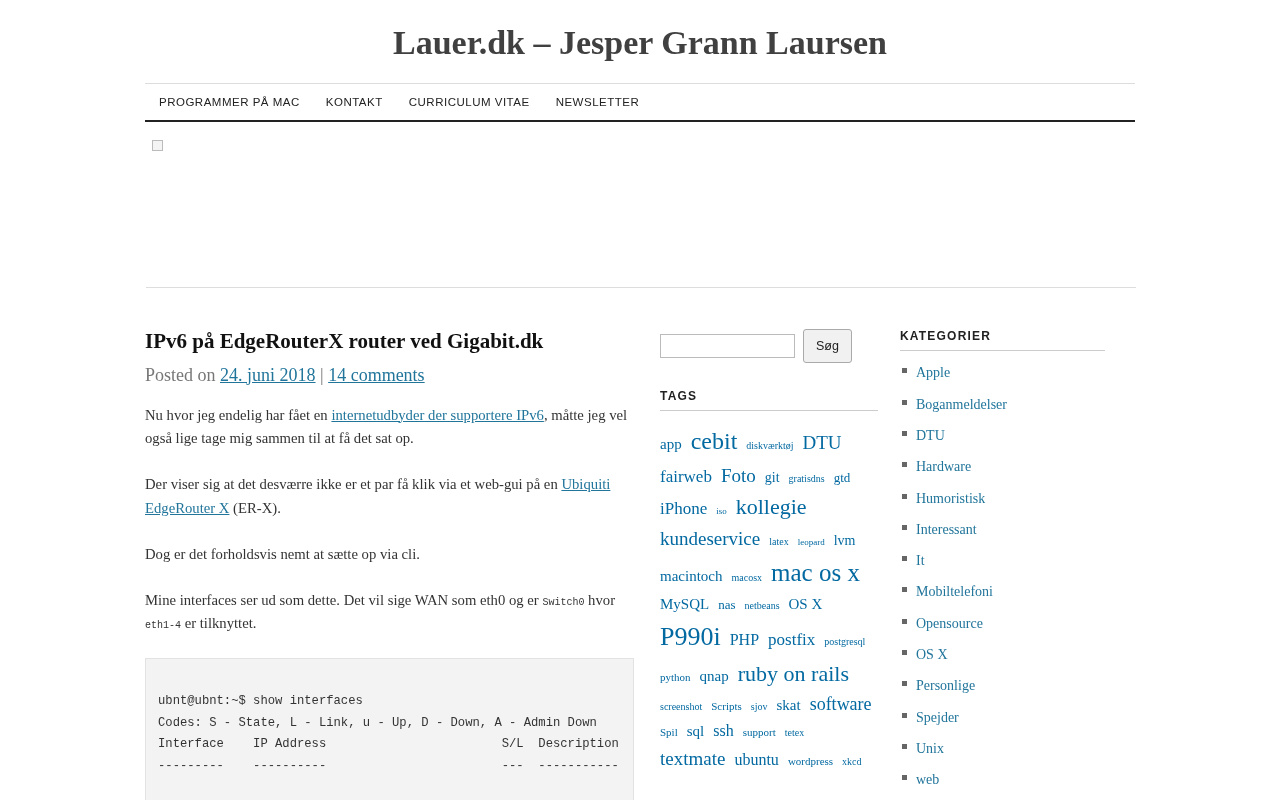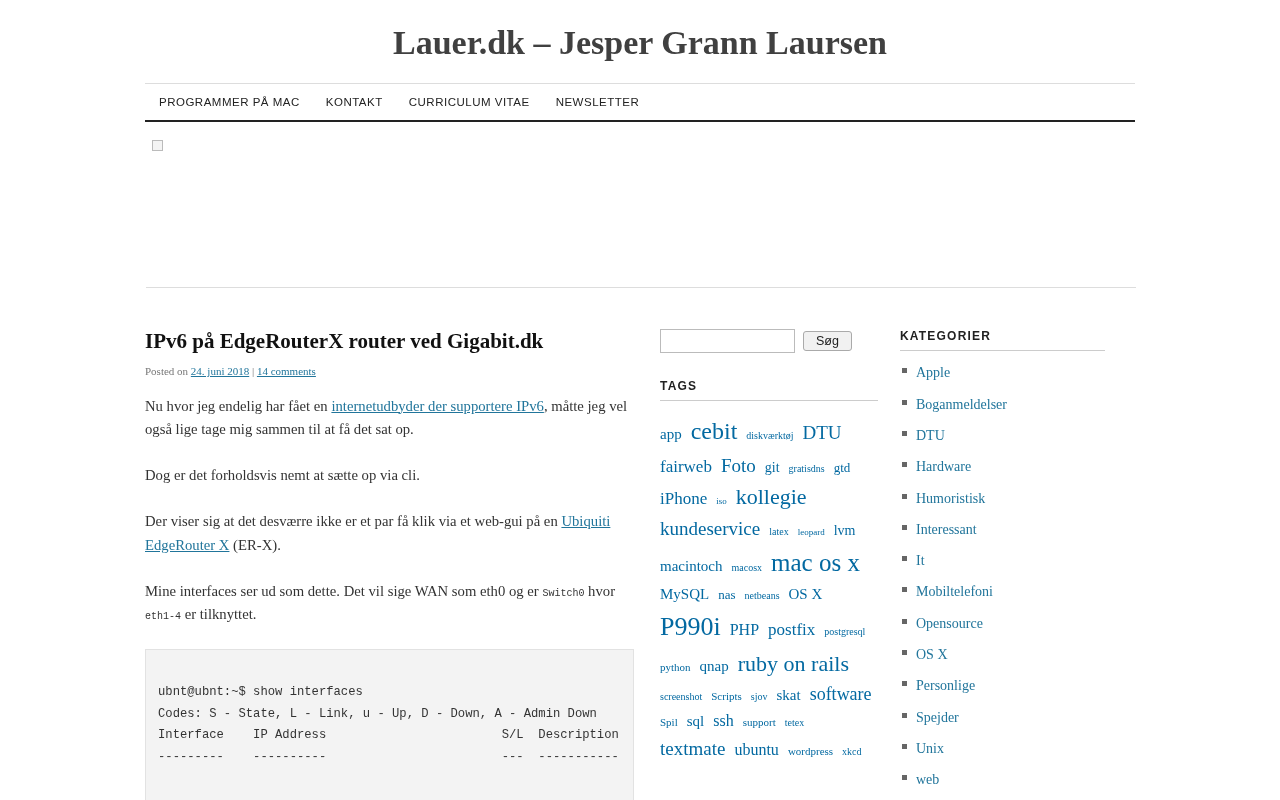--- a/index.html
+++ b/index.html
@@ -53,21 +53,21 @@
   .col-main { width: 515px; padding-right: 26px; }
   .col-side { width: 240px; padding-right: 22px; }
   .col-cat  { width: 205px; }
 
   
   .post-title {
     font-size: 21px; font-weight: bold; color: #111;
     margin: 0 0 10px 0; line-height: 1.2;
   }
   .post-meta {
-    font-size: 11px; color: #777; margin-bottom: 18px;
+    font-size: 18px; color: #777; margin-bottom: 18px;
     font-family: "Liberation Serif", serif;
   }
   .post-meta a { color: #21759b; text-decoration: underline; }
   .post p {
     font-size: 14.7px; line-height: 1.62; margin: 0 0 22px 0; color: #333;
   }
   .post a { color: #21759b; text-decoration: underline; }
   .post code, .mono {
     font-family: "Liberation Mono", monospace; font-size: 10px;
   }
@@ -89,21 +89,21 @@
     font-size: 12px; font-weight: bold; letter-spacing: 1.2px;
     text-transform: uppercase; color: #222;
     border-bottom: 1px solid #ccc; padding-bottom: 7px; margin: 0 0 12px 0;
   }
   .searchrow { display: flex; align-items: center; gap: 8px; margin-bottom: 26px; }
   .searchrow input[type=text] {
     width: 135px; height: 24px; border: 1px solid #bbb; background: #fff;
     padding: 2px 5px; font-size: 13px; font-family: "Liberation Sans", sans-serif;
   }
   .searchrow button {
-    height: 20px; padding: 2px 12px; font-size: 12.5px;
+    height: 34px; padding: 2px 12px; font-size: 12.5px;
     font-family: "Liberation Sans", sans-serif;
     border: 1px solid #aaa; background: #f1f1f1; color: #222; cursor: pointer;
     border-radius: 3px;
   }
 
   .tagcloud { line-height: 1.55; }
   .tagcloud a {
     color: #0369a1; text-decoration: none; margin-right: 5px;
     display: inline-block;
   }
@@ -151,25 +151,25 @@
         <span>Posted on</span>
         <a href="#">24. juni 2018</a>
         <span>|</span>
         <a href="#">14 comments</a>
       </div>
 
       <p>
         <span>Nu hvor jeg endelig har fået en </span><a href="#">internetudbyder der supportere IPv6</a><span>, måtte jeg vel også lige tage mig sammen til at få det sat op.</span>
       </p>
 
-      <p>Dog er det forholdsvis nemt at sætte op via cli.</p>
-
       <p>
         <span>Der viser sig at det desværre ikke er et par få klik via et web-gui på en </span><a href="#">Ubiquiti EdgeRouter X</a><span> (ER-X).</span>
       </p>
+
+      <p>Dog er det forholdsvis nemt at sætte op via cli.</p>
 
       <p>
         <span>Mine interfaces ser ud som dette. Det vil sige WAN som eth0 og er </span><code class="mono">Switch0</code><span> hvor </span><code class="mono">eth1-4</code><span> er tilknyttet.</span>
       </p>
 
       <div class="codebox">
 <span>ubnt@ubnt:~$ show interfaces</span>
 <span>Codes: S - State, L - Link, u - Up, D - Down, A - Admin Down</span>
 <span>Interface    IP Address                        S/L  Description</span>
 <span>---------    ----------                        ---  -----------</span>

